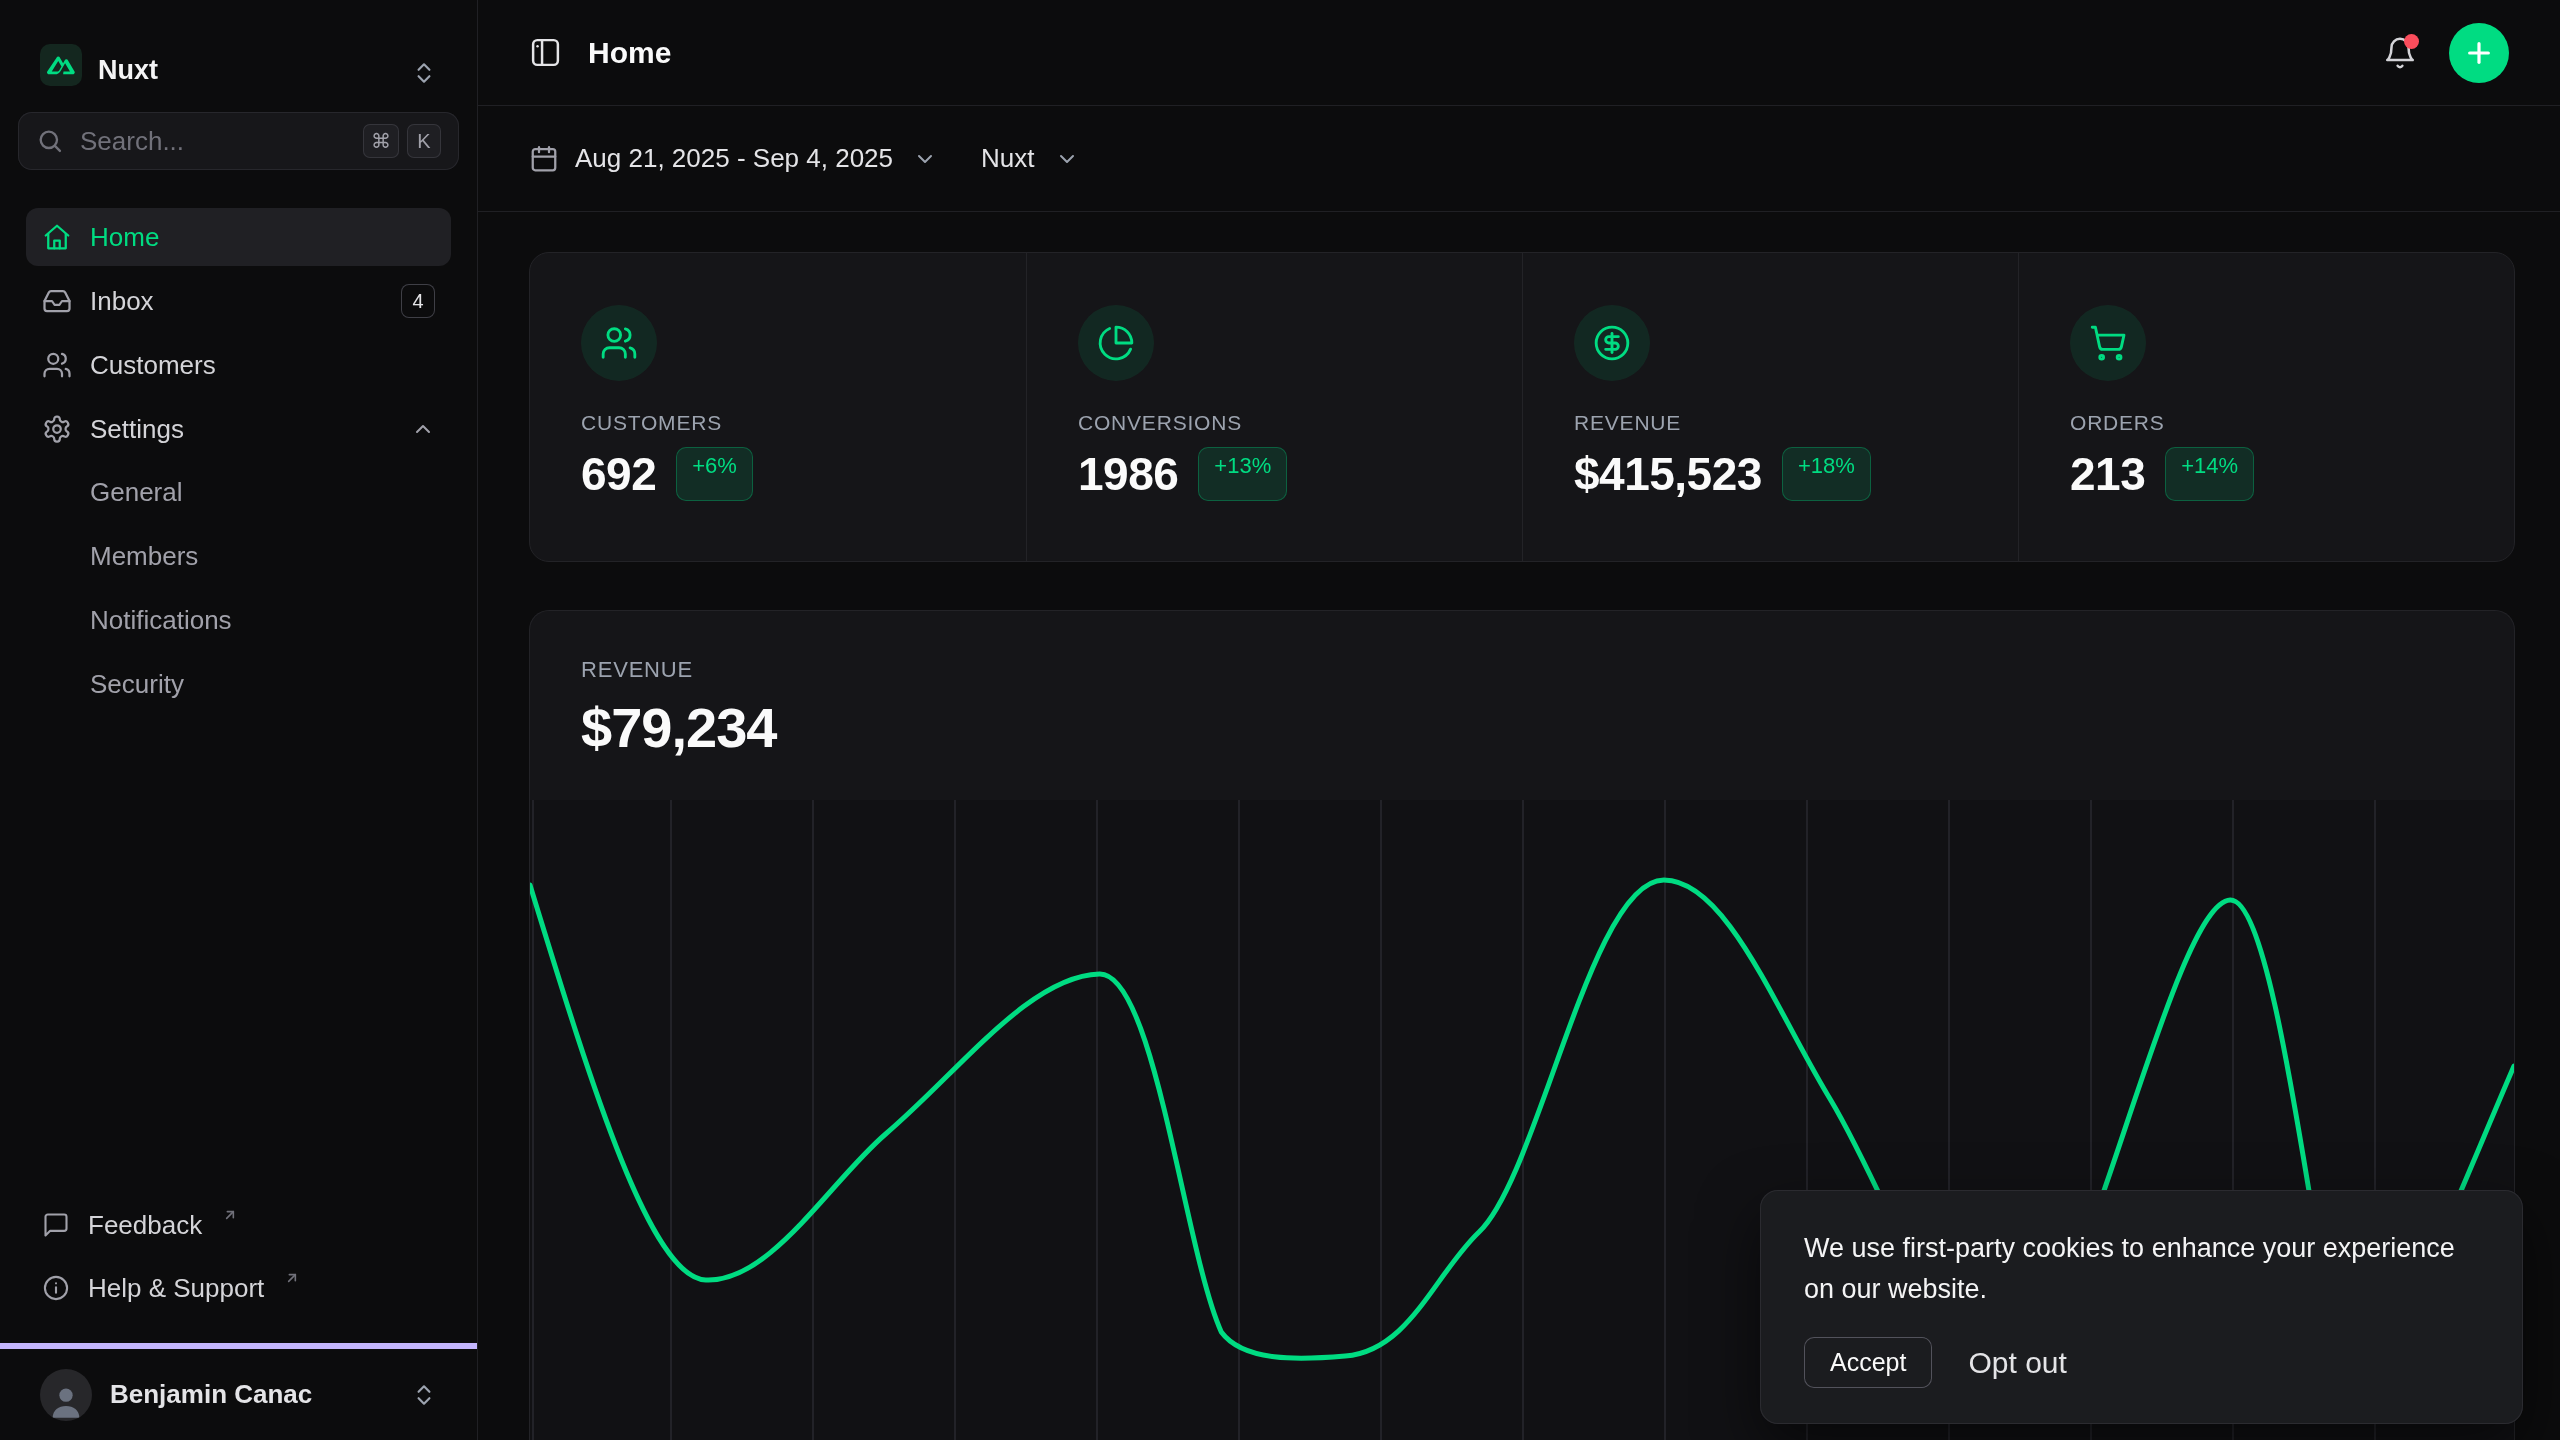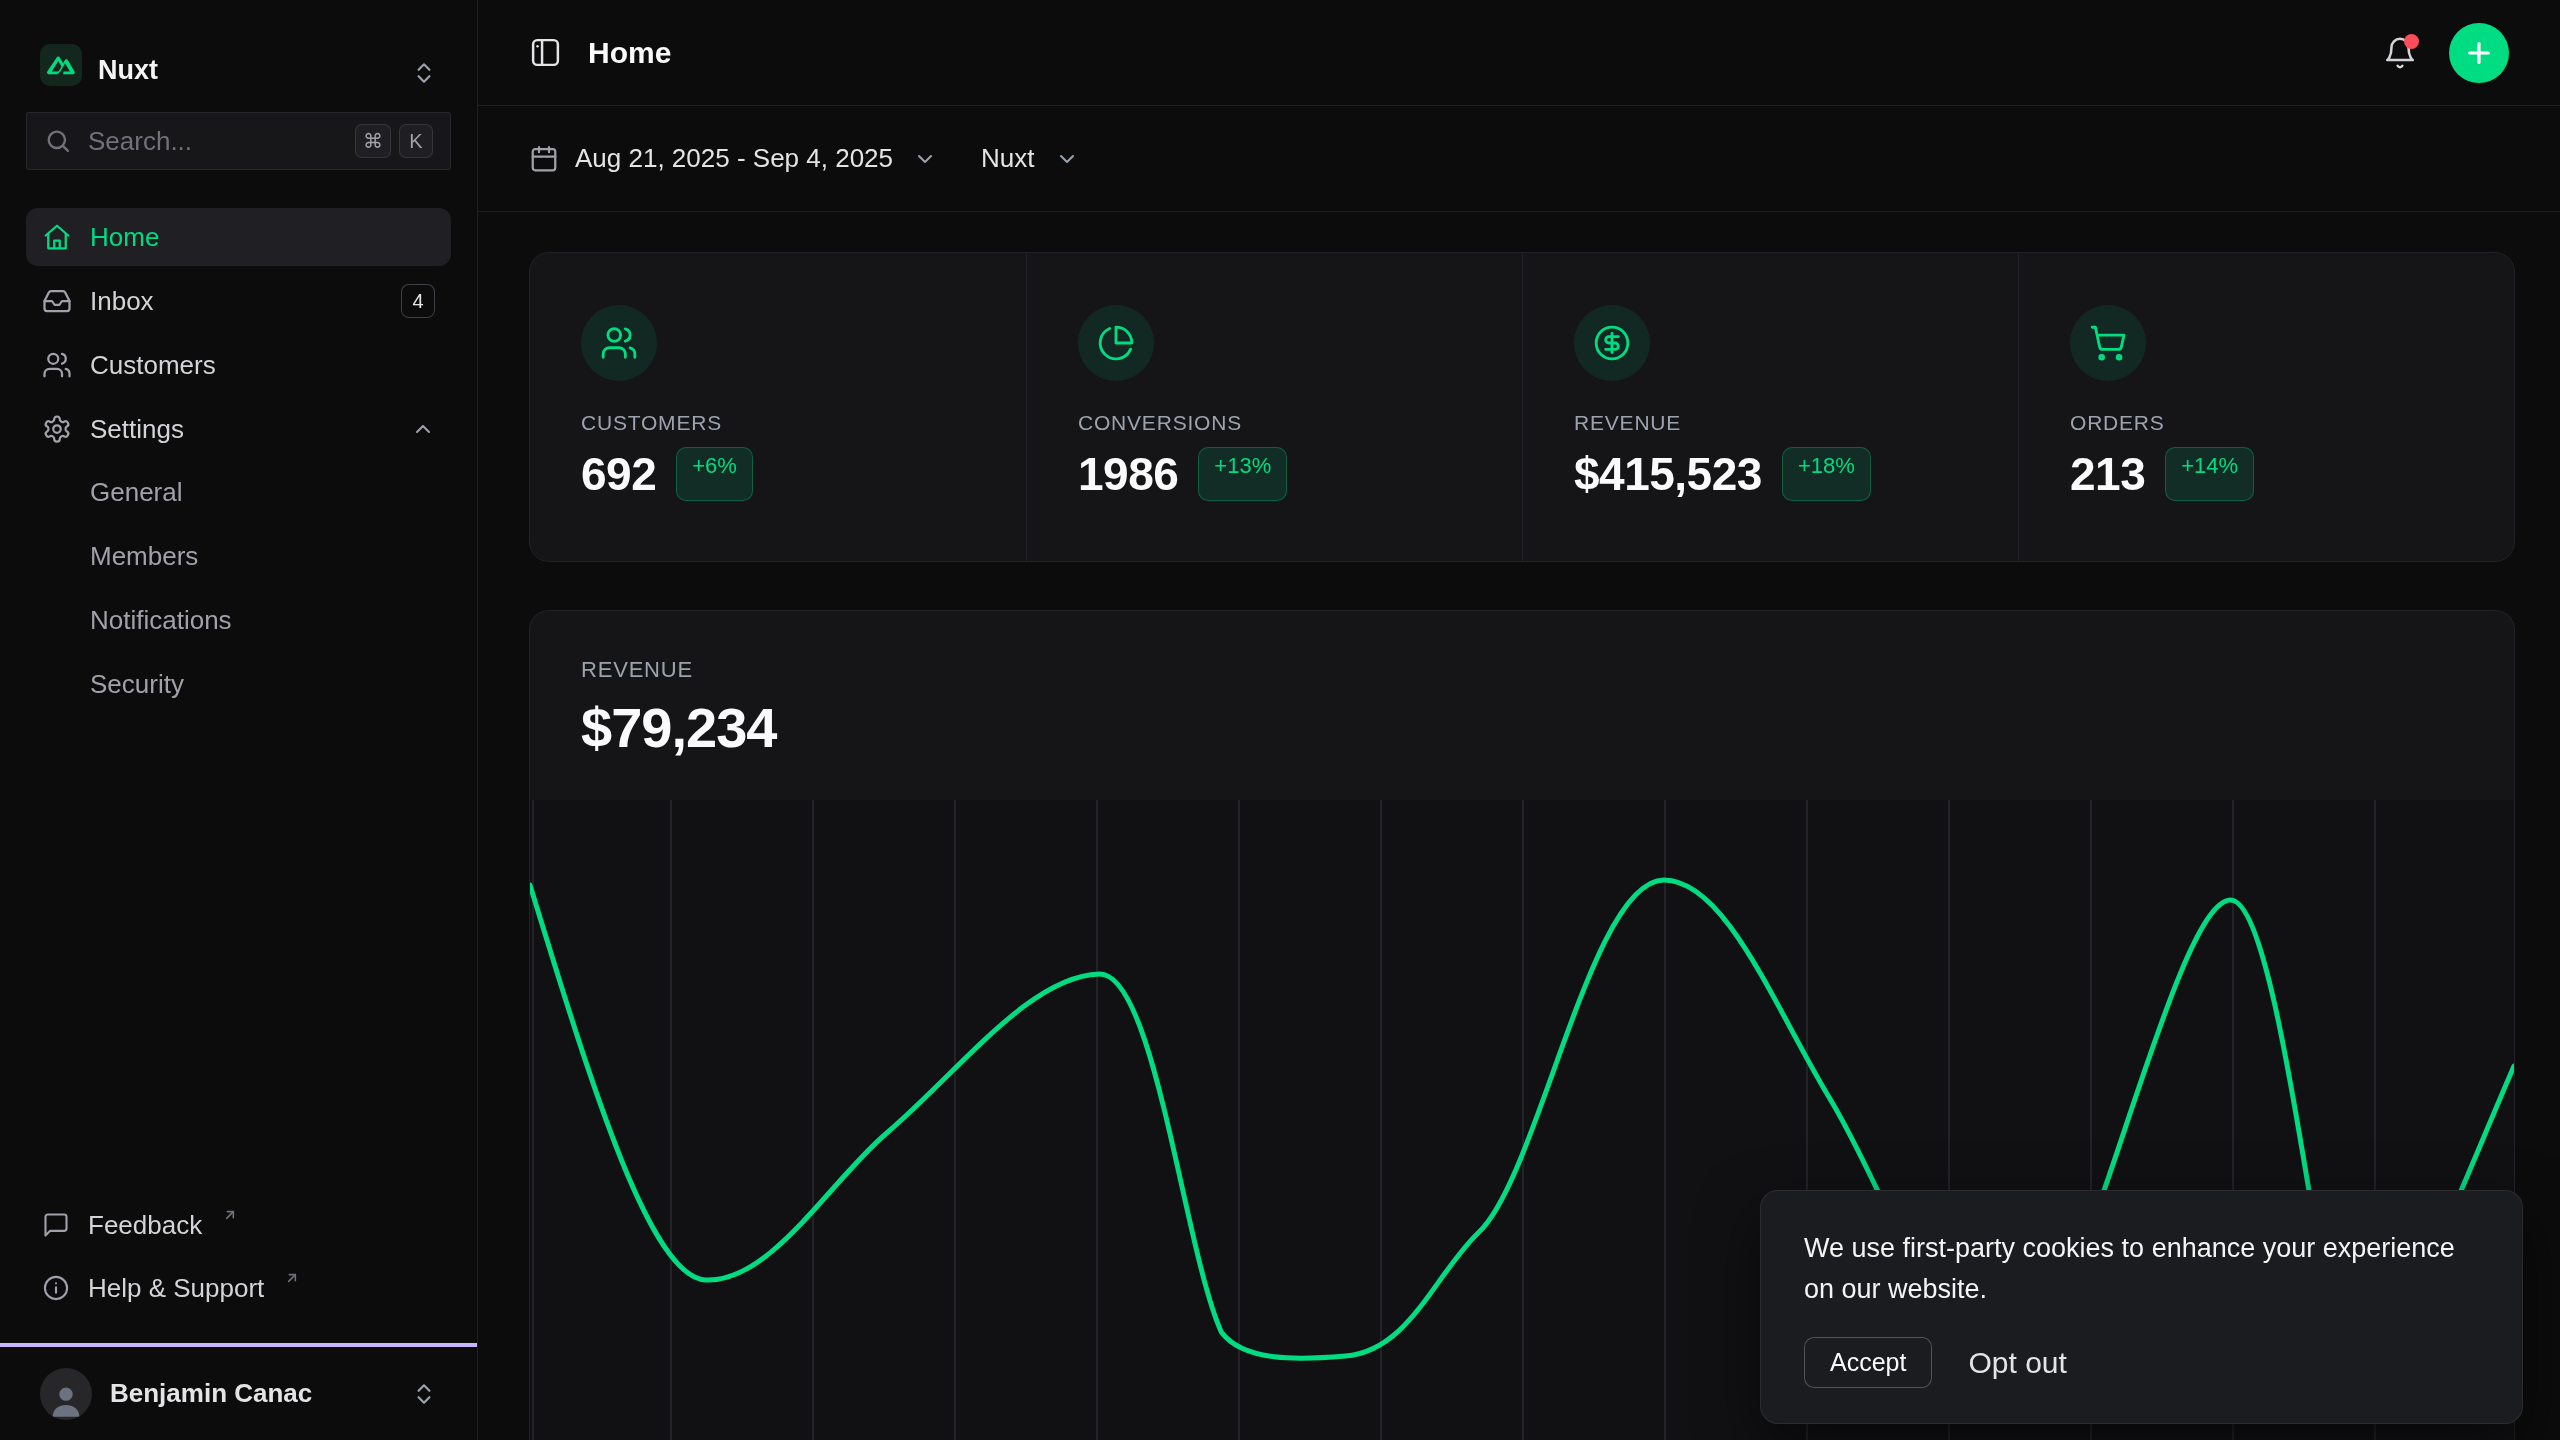--- a/index.html
+++ b/index.html
@@ -24,21 +24,21 @@
     border-radius:12px; cursor:pointer;
   }
   .logo-box {
     width:42px; height:42px; border-radius:10px;
     background:#14271f; display:flex; align-items:center; justify-content:center;
   }
   .org-name { font-size:27px; font-weight:600; color:#f4f4f5; }
   .chevrons { margin-left:auto; color:#9ca3af; }
 
   .search-box {
-    margin:16px 26px 0; height:58px; border-radius:3px;
+    margin:16px 18px 0; height:58px; border-radius:14px;
     background:#17171a; box-shadow:inset 0 0 0 1px #27272c;
     display:flex; align-items:center; gap:16px; padding:0 18px;
     color:#71717a; font-size:26px; cursor:text;
   }
   .search-keys { margin-left:auto; display:flex; gap:8px; }
   .kbd {
     min-width:34px; height:34px; padding:0 8px; border-radius:7px;
     background:#1f1f23; box-shadow:inset 0 0 0 1px #35353b;
     color:#a1a1aa; font-size:20px; display:flex; align-items:center; justify-content:center;
   }
@@ -68,21 +68,21 @@
   .side-footer { margin:0 26px 20px; }
   .foot-item {
     height:56px; margin-bottom:7px; padding:0 16px; border-radius:12px;
     display:flex; align-items:center; gap:18px;
     font-size:26px; font-weight:500; color:#d4d4d8; cursor:pointer;
   }
   .foot-item .nv-icon { color:#a1a1aa; }
   .ext-arrow { color:#71717a; margin-left:2px; align-self:flex-start; margin-top:10px; }
 
   .user-row {
-    border-top:4px solid #c4b5fd; height:97px; padding:11px 40px;
+    border-top:6px solid #c4b5fd; height:97px; padding:11px 40px;
     display:flex; align-items:center; gap:18px; cursor:pointer;
   }
   .avatar {
     width:52px; height:52px; border-radius:50%;
     background:#27272a; display:flex; align-items:flex-end; justify-content:center; overflow:hidden;
   }
   .user-name { font-size:26px; font-weight:600; color:#e4e4e7; }
 
   
   .main { flex:1; display:flex; flex-direction:column; position:relative; }

